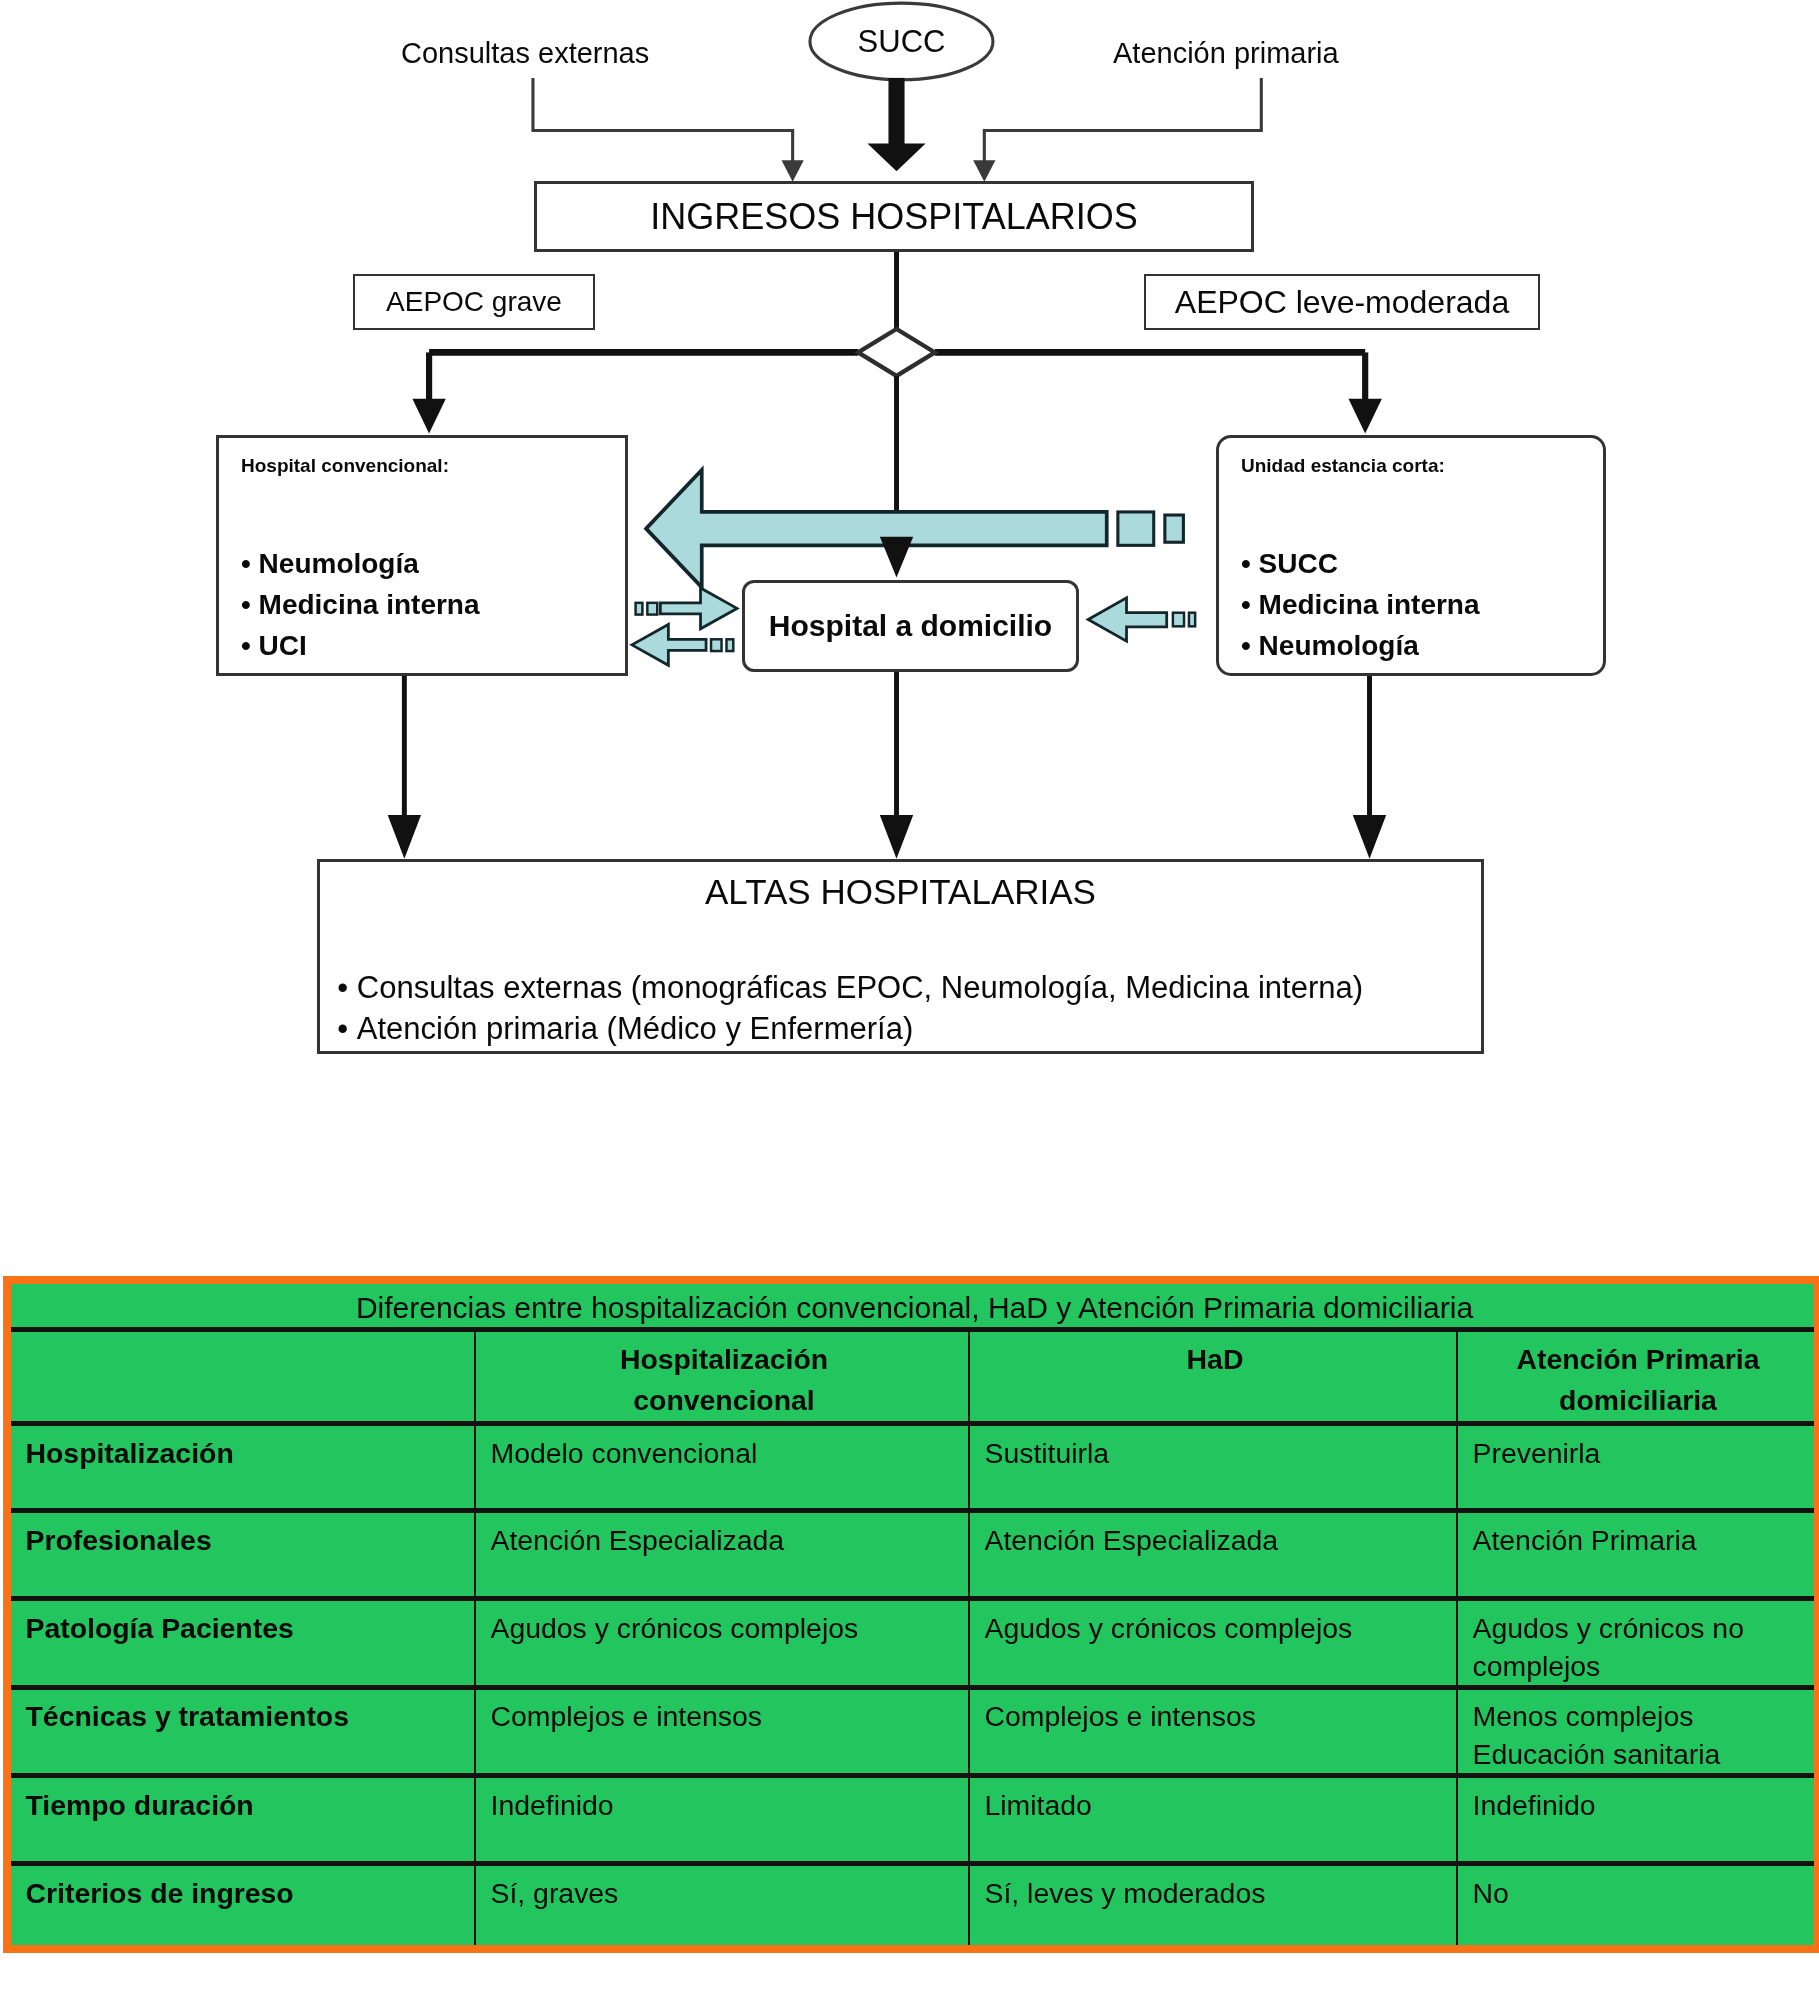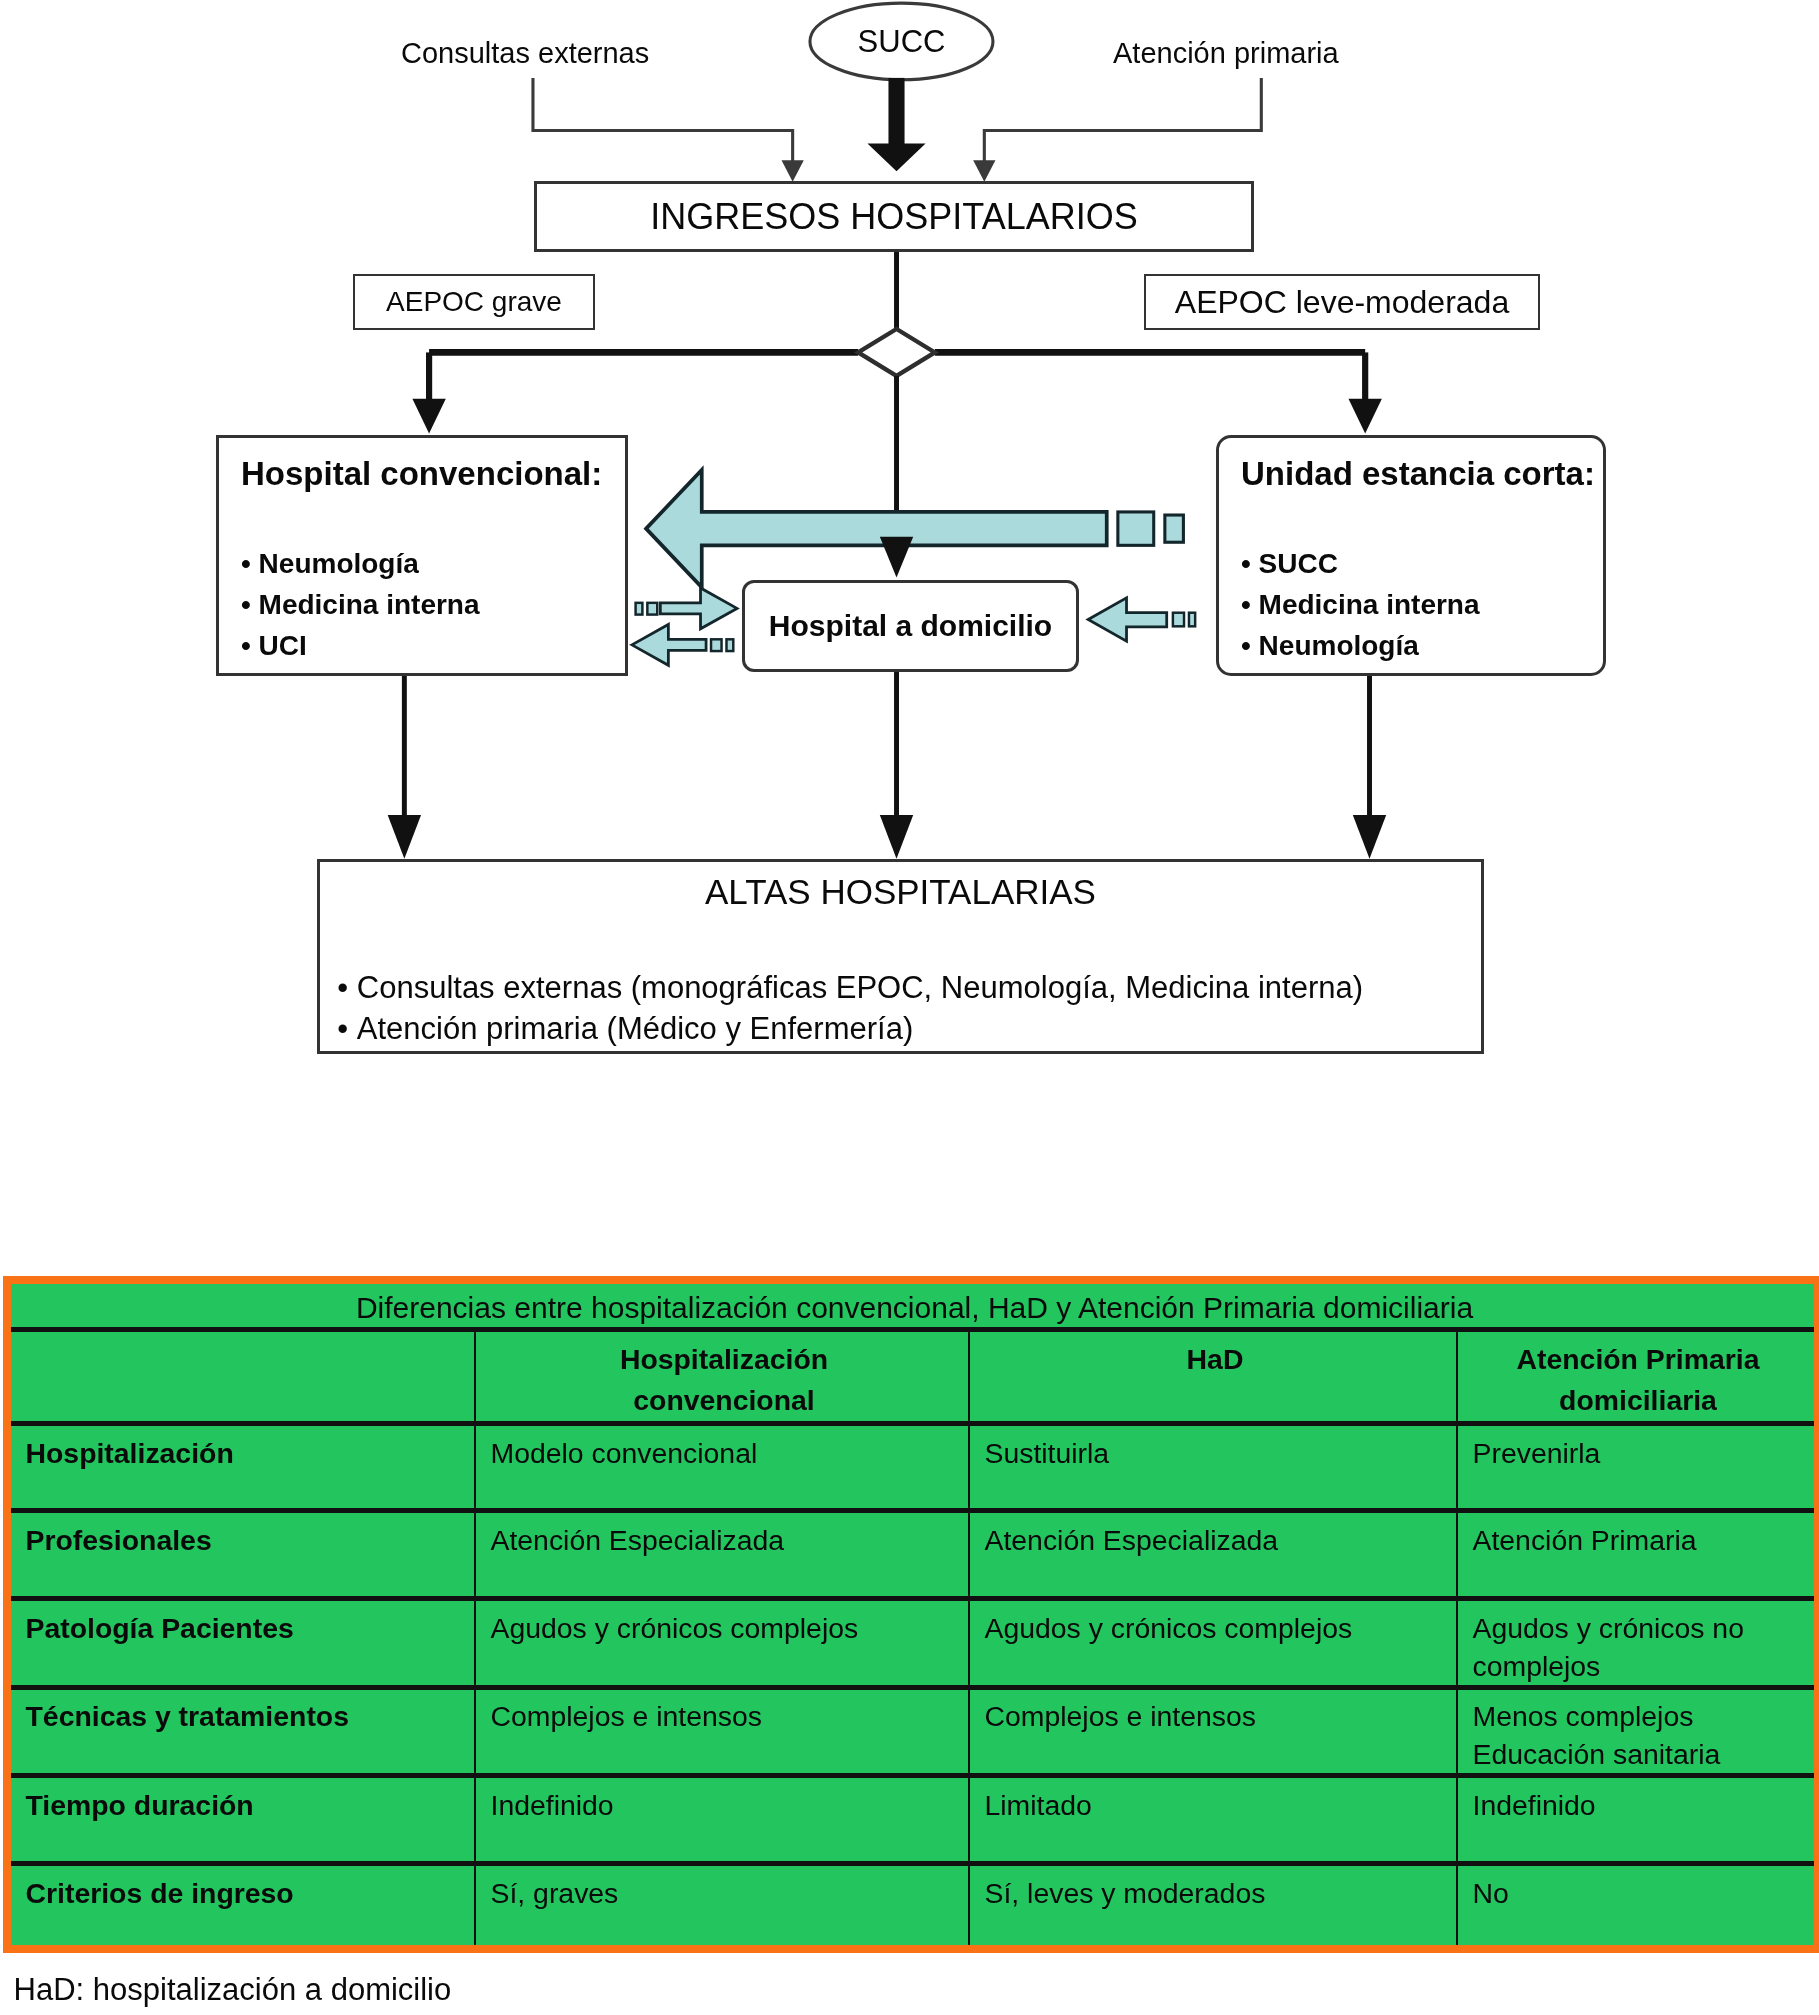--- a/index.html
+++ b/index.html
@@ -2,21 +2,21 @@
 <html style="font-size:10px"><head>
 <meta charset="utf-8">
 <style>
   html,body{margin:0;padding:0;background:#ffffff;}
   body{font-family:"Liberation Sans","DejaVu Sans",sans-serif;color:#0a0a0a;}
   #canvas{position:relative;width:1819px;height:2015px;background:#fff;overflow:hidden;}
   #diagram-svg{position:absolute;left:0;top:0;}
   .lbl{position:absolute;white-space:nowrap;font-size:29px;}
   .fbox{position:absolute;box-sizing:border-box;background:#fff;border:3.1px solid #333;}
   .center-text{display:flex;align-items:center;justify-content:center;text-align:left;}
-  .box-title{position:absolute;left:22px;top:17.3px;font-weight:bold;font-size:33px;white-space:nowrap;}
+  .box-title{position:absolute;left:22px;top:17.3px;font-weight:bold;font-size:19px;white-space:nowrap;}
   .blist{position:absolute;left:22px;top:105px;font-weight:bold;font-size:28px;line-height:41px;}
   .blist > div::before{content:"\2022\00a0";}
   #ingresos-box{left:534px;top:181px;width:720px;height:71px;font-size:36px;}
   #aepoc-grave-box{left:353px;top:274px;width:242px;height:56px;border-width:2.5px;font-size:28px;}
   #aepoc-leve-box{left:1144px;top:274px;width:396px;height:56px;border-width:2.5px;font-size:32px;}
   #conv-box{left:216px;top:435px;width:412px;height:241px;border-width:3.7px;}
   #unidad-box{left:1216px;top:435px;width:390px;height:241px;border-radius:15px;}
   #domicilio-box{left:742px;top:580px;width:337px;height:92px;border-radius:12px;font-size:30px;font-weight:bold;}
   #altas-box{left:317px;top:859px;width:1167px;height:195px;border-width:3.7px;}
   #altas-title{position:absolute;left:0;right:0;top:10px;text-align:center;font-size:35px;}
@@ -213,16 +213,15 @@
     </tr>
     <tr style="height:85px">
       <td class="t-label">Criterios de ingreso</td>
       <td>Sí, graves</td>
       <td>Sí, leves y moderados</td>
       <td>No</td>
     </tr>
   </tbody>
     </table>
 
-  <div id="had-note">HaD: hospitalización a domicilio</div>
 
 </div>
 
 
 </body></html>

